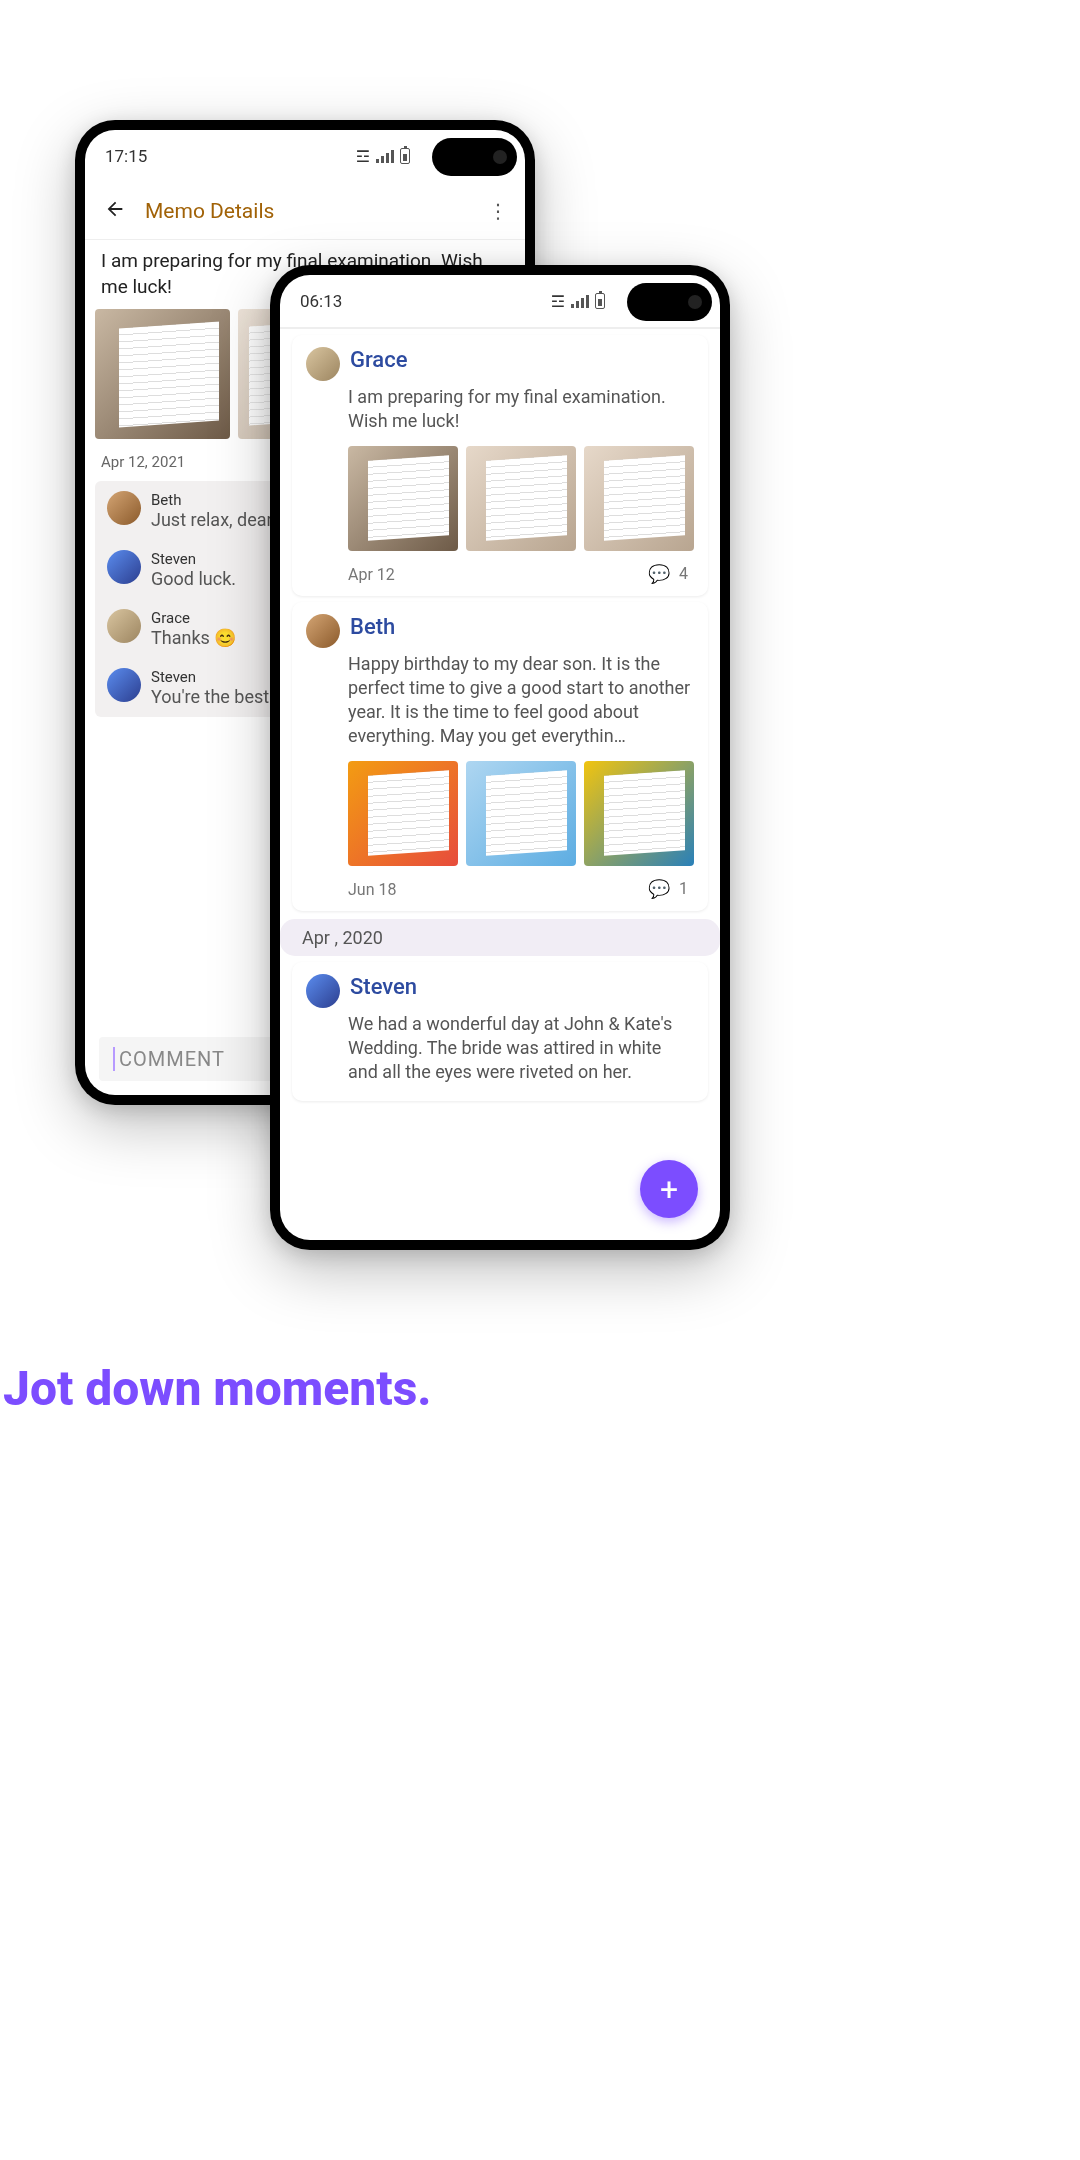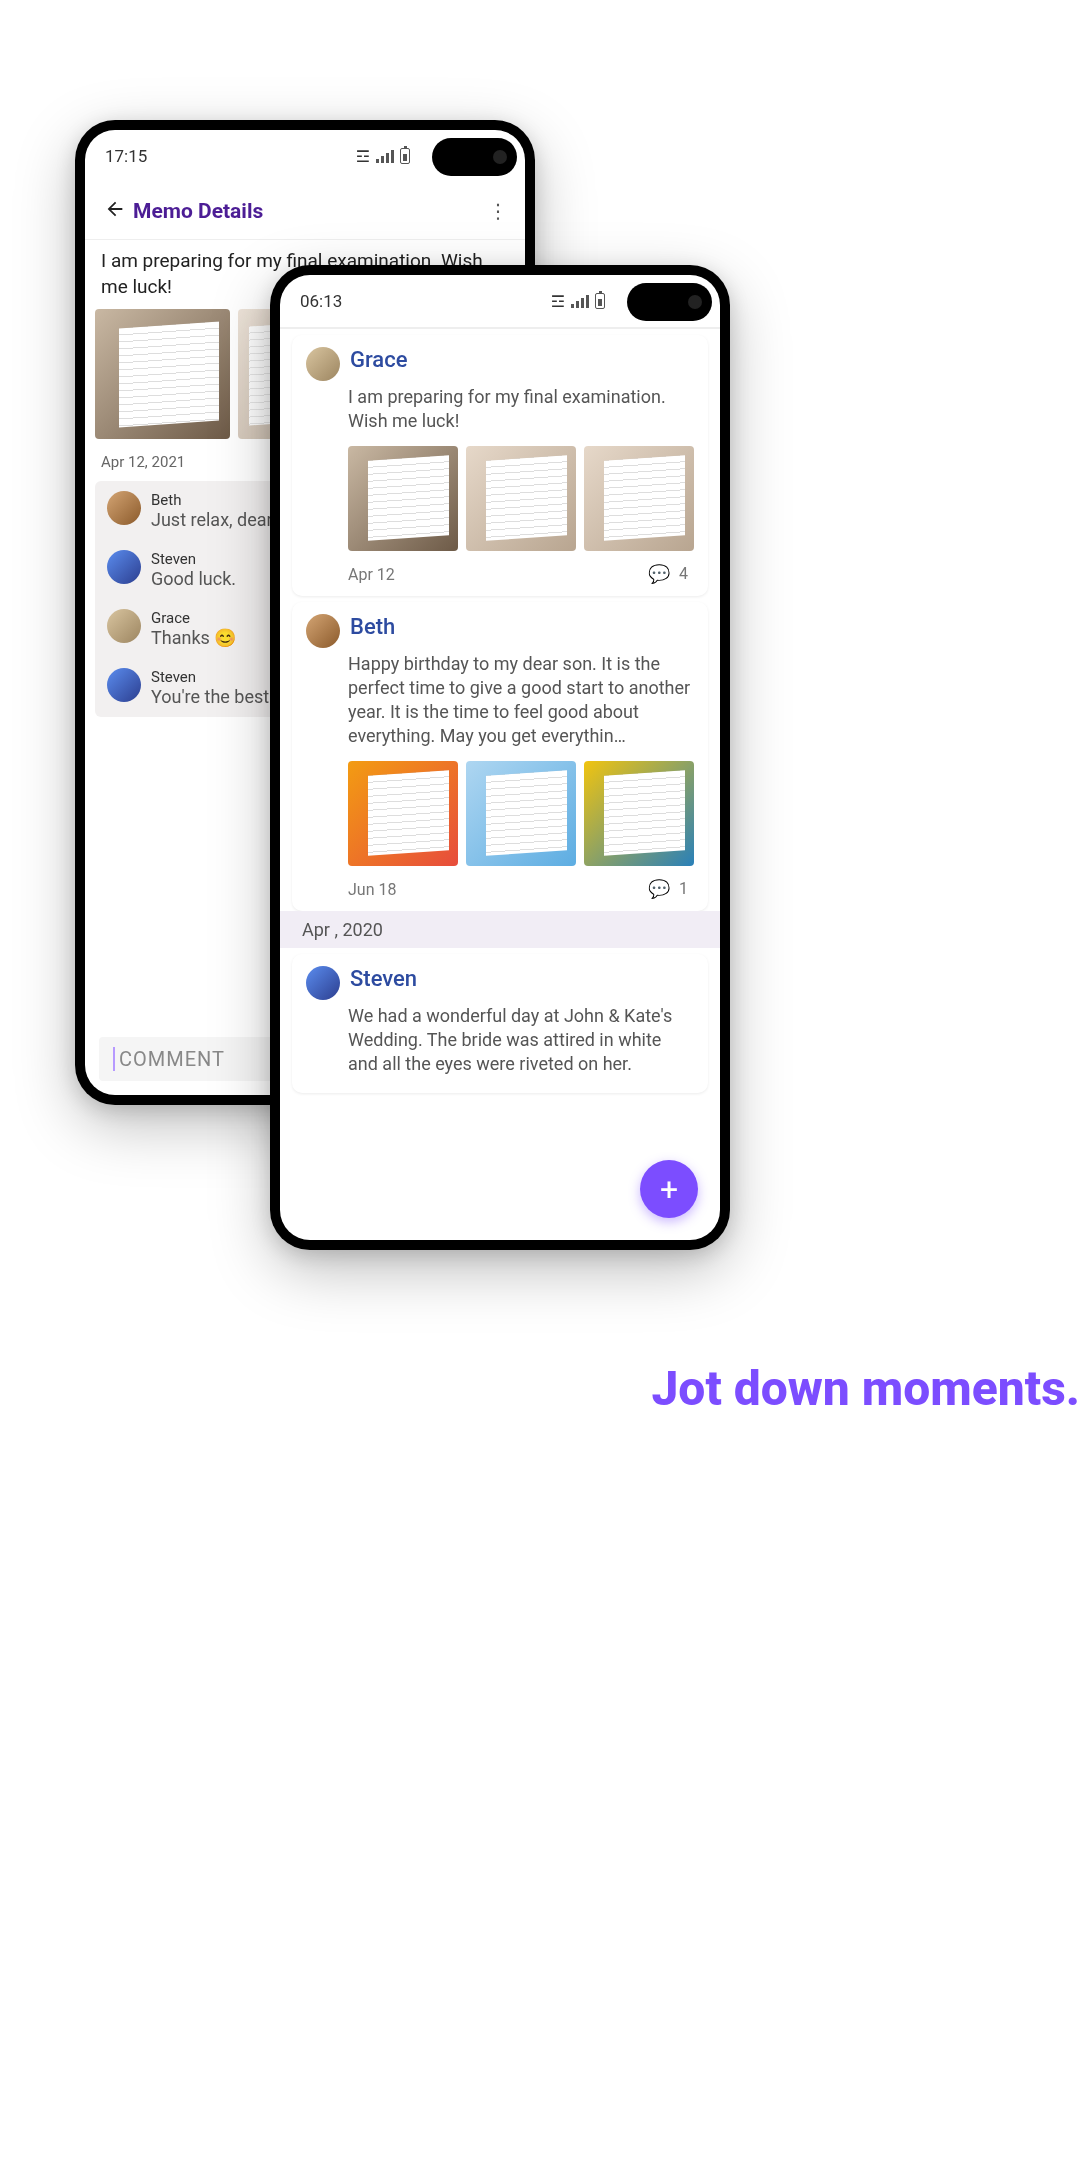--- a/index.html
+++ b/index.html
@@ -43,21 +43,21 @@
   justify-content: space-between; padding: 0 20px 0 20px;
   font-size: 17px; color: #333;
 }
 .statusbar .right { display: flex; gap: 6px; align-items: center; padding-right: 95px; }
 .icon { display: inline-flex; align-items: center; justify-content: center; }
 .appbar {
   height: 58px; display: flex; align-items: center; padding: 0 12px;
   border-bottom: 1px solid #eee;
 }
 .appbar .lead { width: 36px; text-align:center; }
-.appbar .title { font-size: 21px; font-weight: 700; color: #4c1d95; flex:1; }
+.appbar .title { font-size: 21px; font-weight: 400; color: #a16207; margin-left: 12px; flex:1; }
 .appbar .menu-dots { width: 30px; text-align:center; color:#555; font-size:20px;}
 
 .content { height: calc(100% - 110px); overflow: hidden; }
 
 
 .memo-body-text { padding: 8px 16px 6px 16px; font-size: 19px; color: #222; line-height: 1.35; }
 .image-row { display: flex; gap: 8px; padding: 4px 10px 8px 10px; }
 .thumb {
   width: 135px; height: 130px; border-radius: 4px;
   background: linear-gradient(135deg,#c9b8a3,#6d5a47);
@@ -112,21 +112,21 @@
 .card-foot .right { display:flex; align-items:center; gap:8px;}
 .bubble-icon{ font-size:18px; color:#444;}
 .fab {
   position:absolute; right:22px; bottom:22px;
   width:58px; height:58px; border-radius:50%;
   background:#7c4dff; color:#fff;
   display:flex; align-items:center; justify-content:center;
   font-size:32px; box-shadow:0 4px 12px rgba(124,77,255,.4);
 }
 .tagline {
-  position:absolute; left:17px; right:0; top:1360px; text-align:right;
+  position:absolute; left:3px; right:0; top:1360px; text-align:left;
   font-size:48px; font-weight:800; color:#7c4dff;
 }
 .hamburger{
   width:22px;height:16px;position:relative;display:inline-block;
 }
 .hamburger span{position:absolute;left:0;right:0;height:3px;background:#7c4dff;border-radius:2px;}
 .hamburger span:nth-child(1){top:0;}
 .hamburger span:nth-child(2){top:6.5px;}
 .hamburger span:nth-child(3){bottom:0;}
 .signal {display:inline-flex;gap:2px;align-items:flex-end;height:14px;}
@@ -264,21 +264,21 @@
         </div>
         <div class="card-foot">
           <span>Jun 18</span>
           <span class="right">
             <span class="bubble-icon">💬</span>
             <span>1</span>
           </span>
         </div>
       </div>
 
-      <div class="section-head gray" style="">Apr , 2020</div>
+      <div class="section-head gray" style="margin-top:8px;border-radius:15px;">Apr , 2020</div>
       <div class="card">
         <div class="card-head">
           <div class="avatar a2"></div>
           <div class="c-title">Steven</div>
         </div>
         <div class="card-body">We had a wonderful day at John &amp; Kate's Wedding. The bride was attired in white and all the eyes were riveted on her.</div>
       </div>
     </div>
     <div class="fab">
       <span>+</span>

